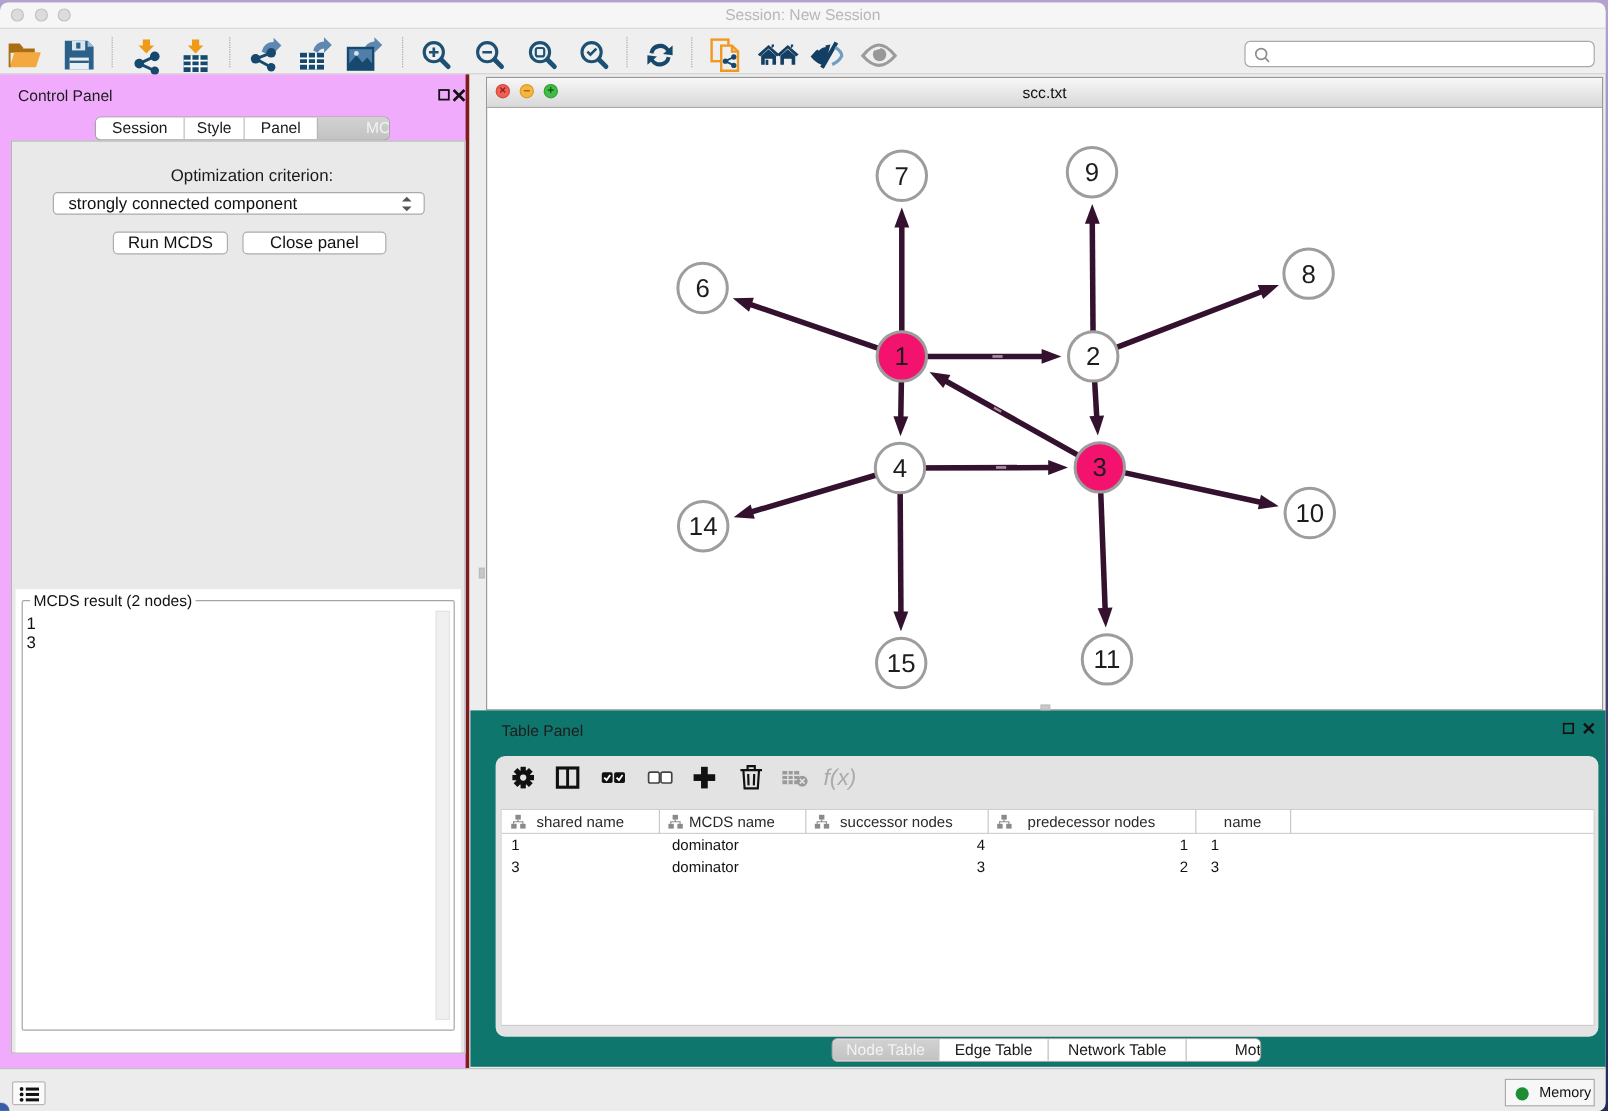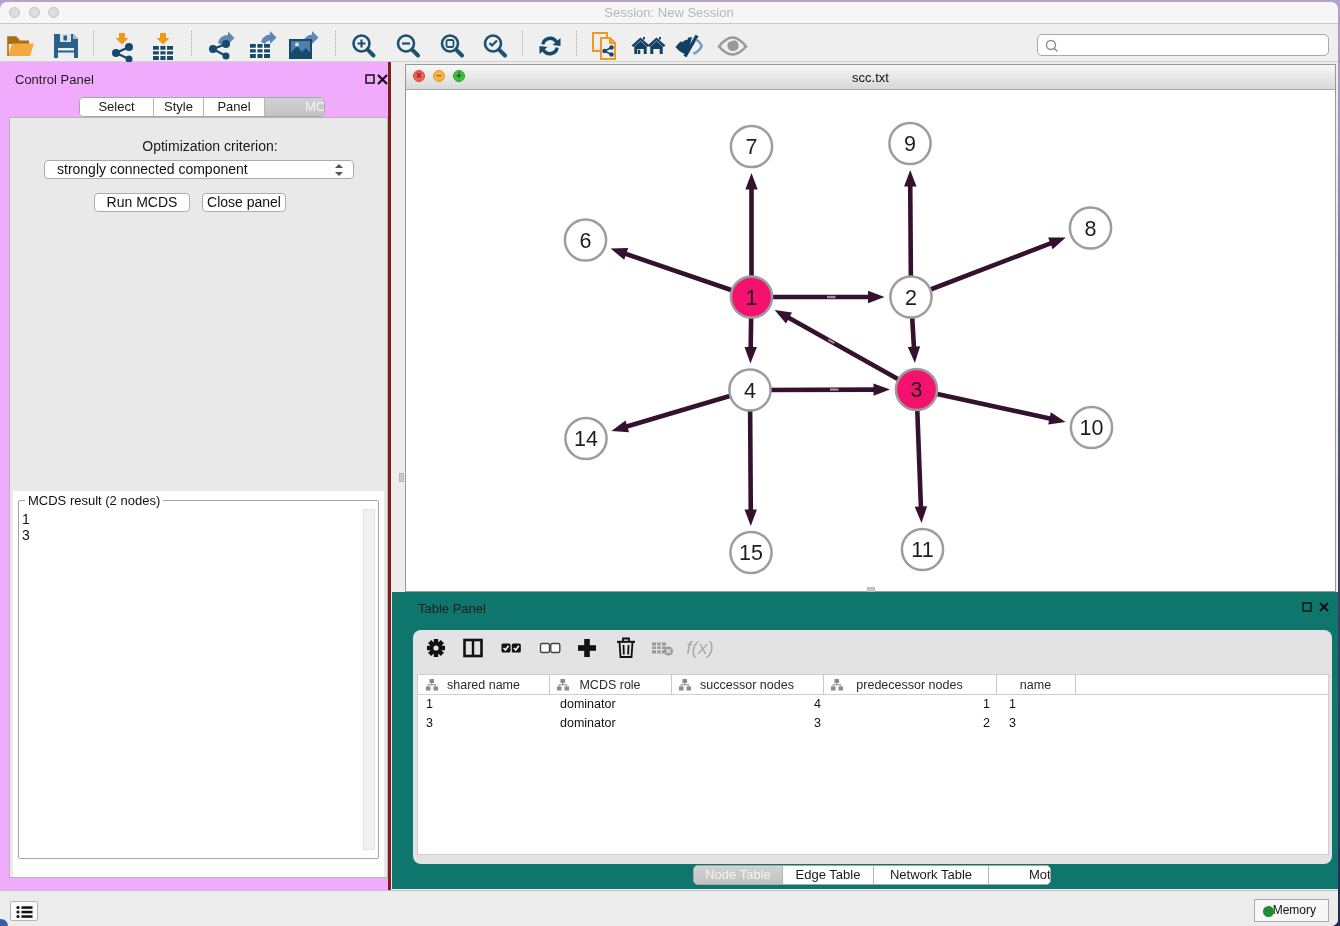--- a/index.html
+++ b/index.html
@@ -38,21 +38,21 @@
 #tphead { position:absolute; left:26px; top:9px; font-size:13px; color:#1d1d1d; }
 #tbox { position:absolute; left:21px; top:38px; width:919px; height:234px; background:#e3e3e3; border-radius:8px; }
 #ttable { position:absolute; left:4px; top:44px; width:912px; height:181px; background:#fff; border:1px solid #cfcfcf; }
 .hline { position:absolute; top:0; height:20px; width:0; border-left:1px solid #c9c9c9; }
 .hcell { position:absolute; top:0; height:20px; font-size:12.5px; color:#2a2a2a; text-align:center; line-height:20px; }
 .rcell { position:absolute; font-size:12.5px; color:#111; line-height:19px; }
 .btabs { position:absolute; display:flex; border:1px solid #a6a6a6; border-radius:5px; overflow:hidden; background:#fff; }
 
 #statusbar { position:absolute; left:0; top:888px; width:1338px; height:37px; background:#ececec; border-top:1px solid #c3c3c3; }
 #listbtn { position:absolute; left:10px; top:10px; width:28px; height:20px; background:#fafafa; border:1px solid #b6b6b6; border-radius:2px; }
-#membtn { position:absolute; left:1254px; top:8px; width:75px; height:23px; background:#f7f7f7; border:1px solid #ababab; font-size:12px; color:#111; line-height:21px; text-align:right; padding-right:12px; }
+#membtn { position:absolute; left:1254px; top:8px; width:75px; height:23px; background:#f7f7f7; border:1px solid #ababab; font-size:12px; color:#111; line-height:21px; text-align:right; padding-right:2px; }
 #memdot { position:absolute; left:8px; top:6px; width:11px; height:11px; background:#1e8e34; border-radius:50%; }
 svg text { font-family:"Liberation Sans", sans-serif; }
 </style>
 </head>
 <body>
 <div id="win">
   <div id="titlebar">
     <div class="tl" style="left:9px;"></div>
     <div class="tl" style="left:29px;"></div>
     <div class="tl" style="left:48px;"></div>
@@ -196,35 +196,35 @@
       </div>
   </div>
 
   <div id="cpanel">
     <div id="cphead">Control Panel</div>
     <svg width="30" height="12" style="position:absolute;left:365px;top:12px;">
         <rect x="1" y="1" width="8" height="8" fill="none" stroke="#111" stroke-width="1.5"></rect>
         <path d="M13,1 L22,10 M22,1 L13,10" stroke="#111" stroke-width="2.2"></path>
       </svg>
     <div class="tabs" style="left:79px; top:35px;">
-      <div class="tab" style="width:74px;">Select</div>
+      <div class="tab" style="width:74px;">Session</div>
       <div class="tab" style="width:50px;">Style</div>
       <div class="tab" style="width:61px;">Panel</div>
       <div class="tab sel" style="width:59px;">MCDS</div>
     </div>
     <div id="tabcontent"></div>
     <div id="optlabel">Optimization criterion:</div>
     <div id="combo">strongly connected component
       <svg width="12" height="14" style="position:absolute;right:8px;top:2px;">
           <path d="M6,1 L10,5 L2,5 Z" fill="#555"></path>
           <path d="M6,13 L10,9 L2,9 Z" fill="#555"></path>
         </svg>
     </div>
     <div class="btn" style="left:94px; width:96px;">Run MCDS</div>
-    <div class="btn" style="left:202px; width:84px;">Close panel</div>
+    <div class="btn" style="left:202px; width:120px;">Close panel</div>
     <div id="results">
       <div id="groupbox">
           <div id="grouptitle">MCDS result (2 nodes)</div>
         </div>
       <div id="resulttext">1<br>3</div>
       <div id="vscroll"></div>
     </div>
   </div>
 
   <div id="netframe">
@@ -361,21 +361,21 @@
         <text x="287" y="26" text-anchor="middle" font-size="19" font-style="italic" fill="#ababab" font-family="Liberation Serif, serif">f(x)</text>
       </svg>
       <div id="ttable">
         <div style="position:absolute;left:0;top:0;width:100%;height:20px;border-bottom:1px solid #cfcfcf;"></div>
         <div class="hline" style="left:131px;"></div>
         <div class="hline" style="left:253px;"></div>
         <div class="hline" style="left:405px;"></div>
         <div class="hline" style="left:578px;"></div>
         <div class="hline" style="left:657px;"></div>
         <div class="hcell" style="left:0; width:131px;">shared name</div>
-        <div class="hcell" style="left:131px; width:122px;">MCDS role</div>
+        <div class="hcell" style="left:131px; width:122px;">MCDS name</div>
         <div class="hcell" style="left:253px; width:152px;">successor nodes</div>
         <div class="hcell" style="left:405px; width:173px;">predecessor nodes</div>
         <div class="hcell" style="left:578px; width:79px;">name</div>
         <svg width="700" height="20" style="position:absolute;left:0;top:0;">
           <g fill="#8a8a8a">
             <g transform="translate(8,4)">
                 <rect x="3.5" width="4.5" height="4"></rect>
                 <rect y="7.5" width="4.5" height="4"></rect>
                 <rect x="7.5" y="7.5" width="4.5" height="4"></rect>
                 <path d="M5.7,4 v2 M2,7.5 v-1.7 h7.7 v1.7" stroke="#8a8a8a" fill="none"></path>

